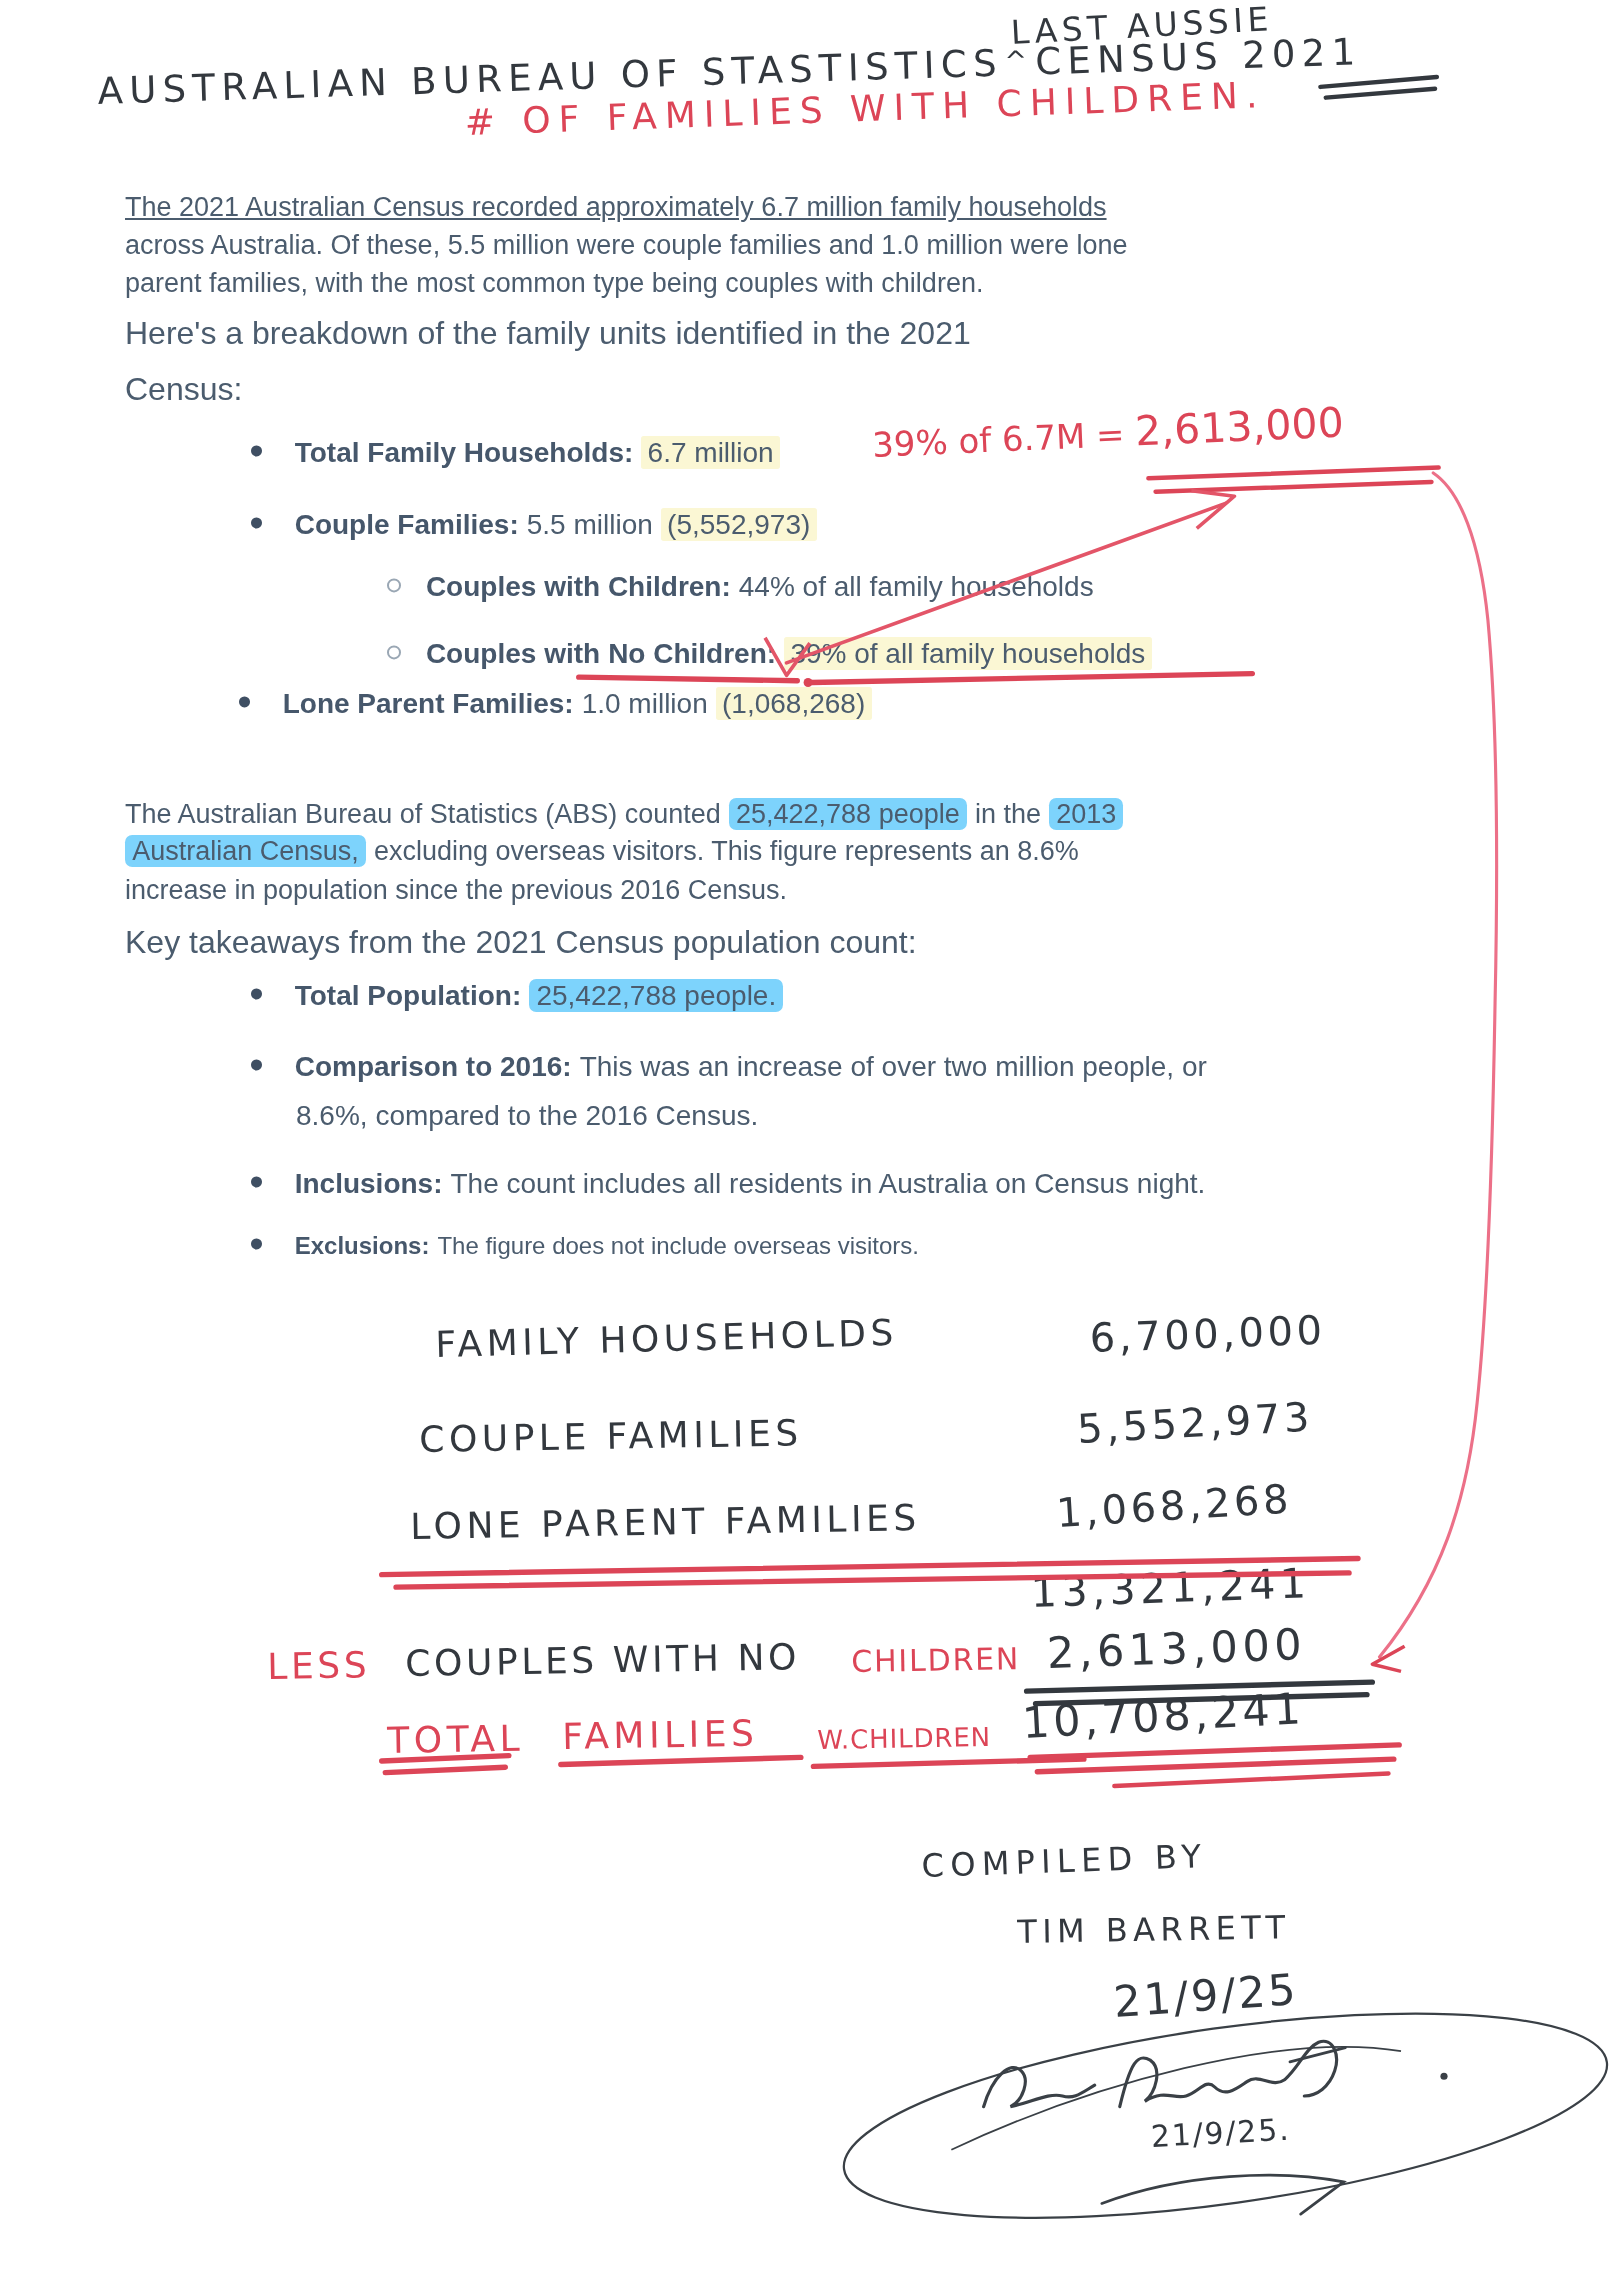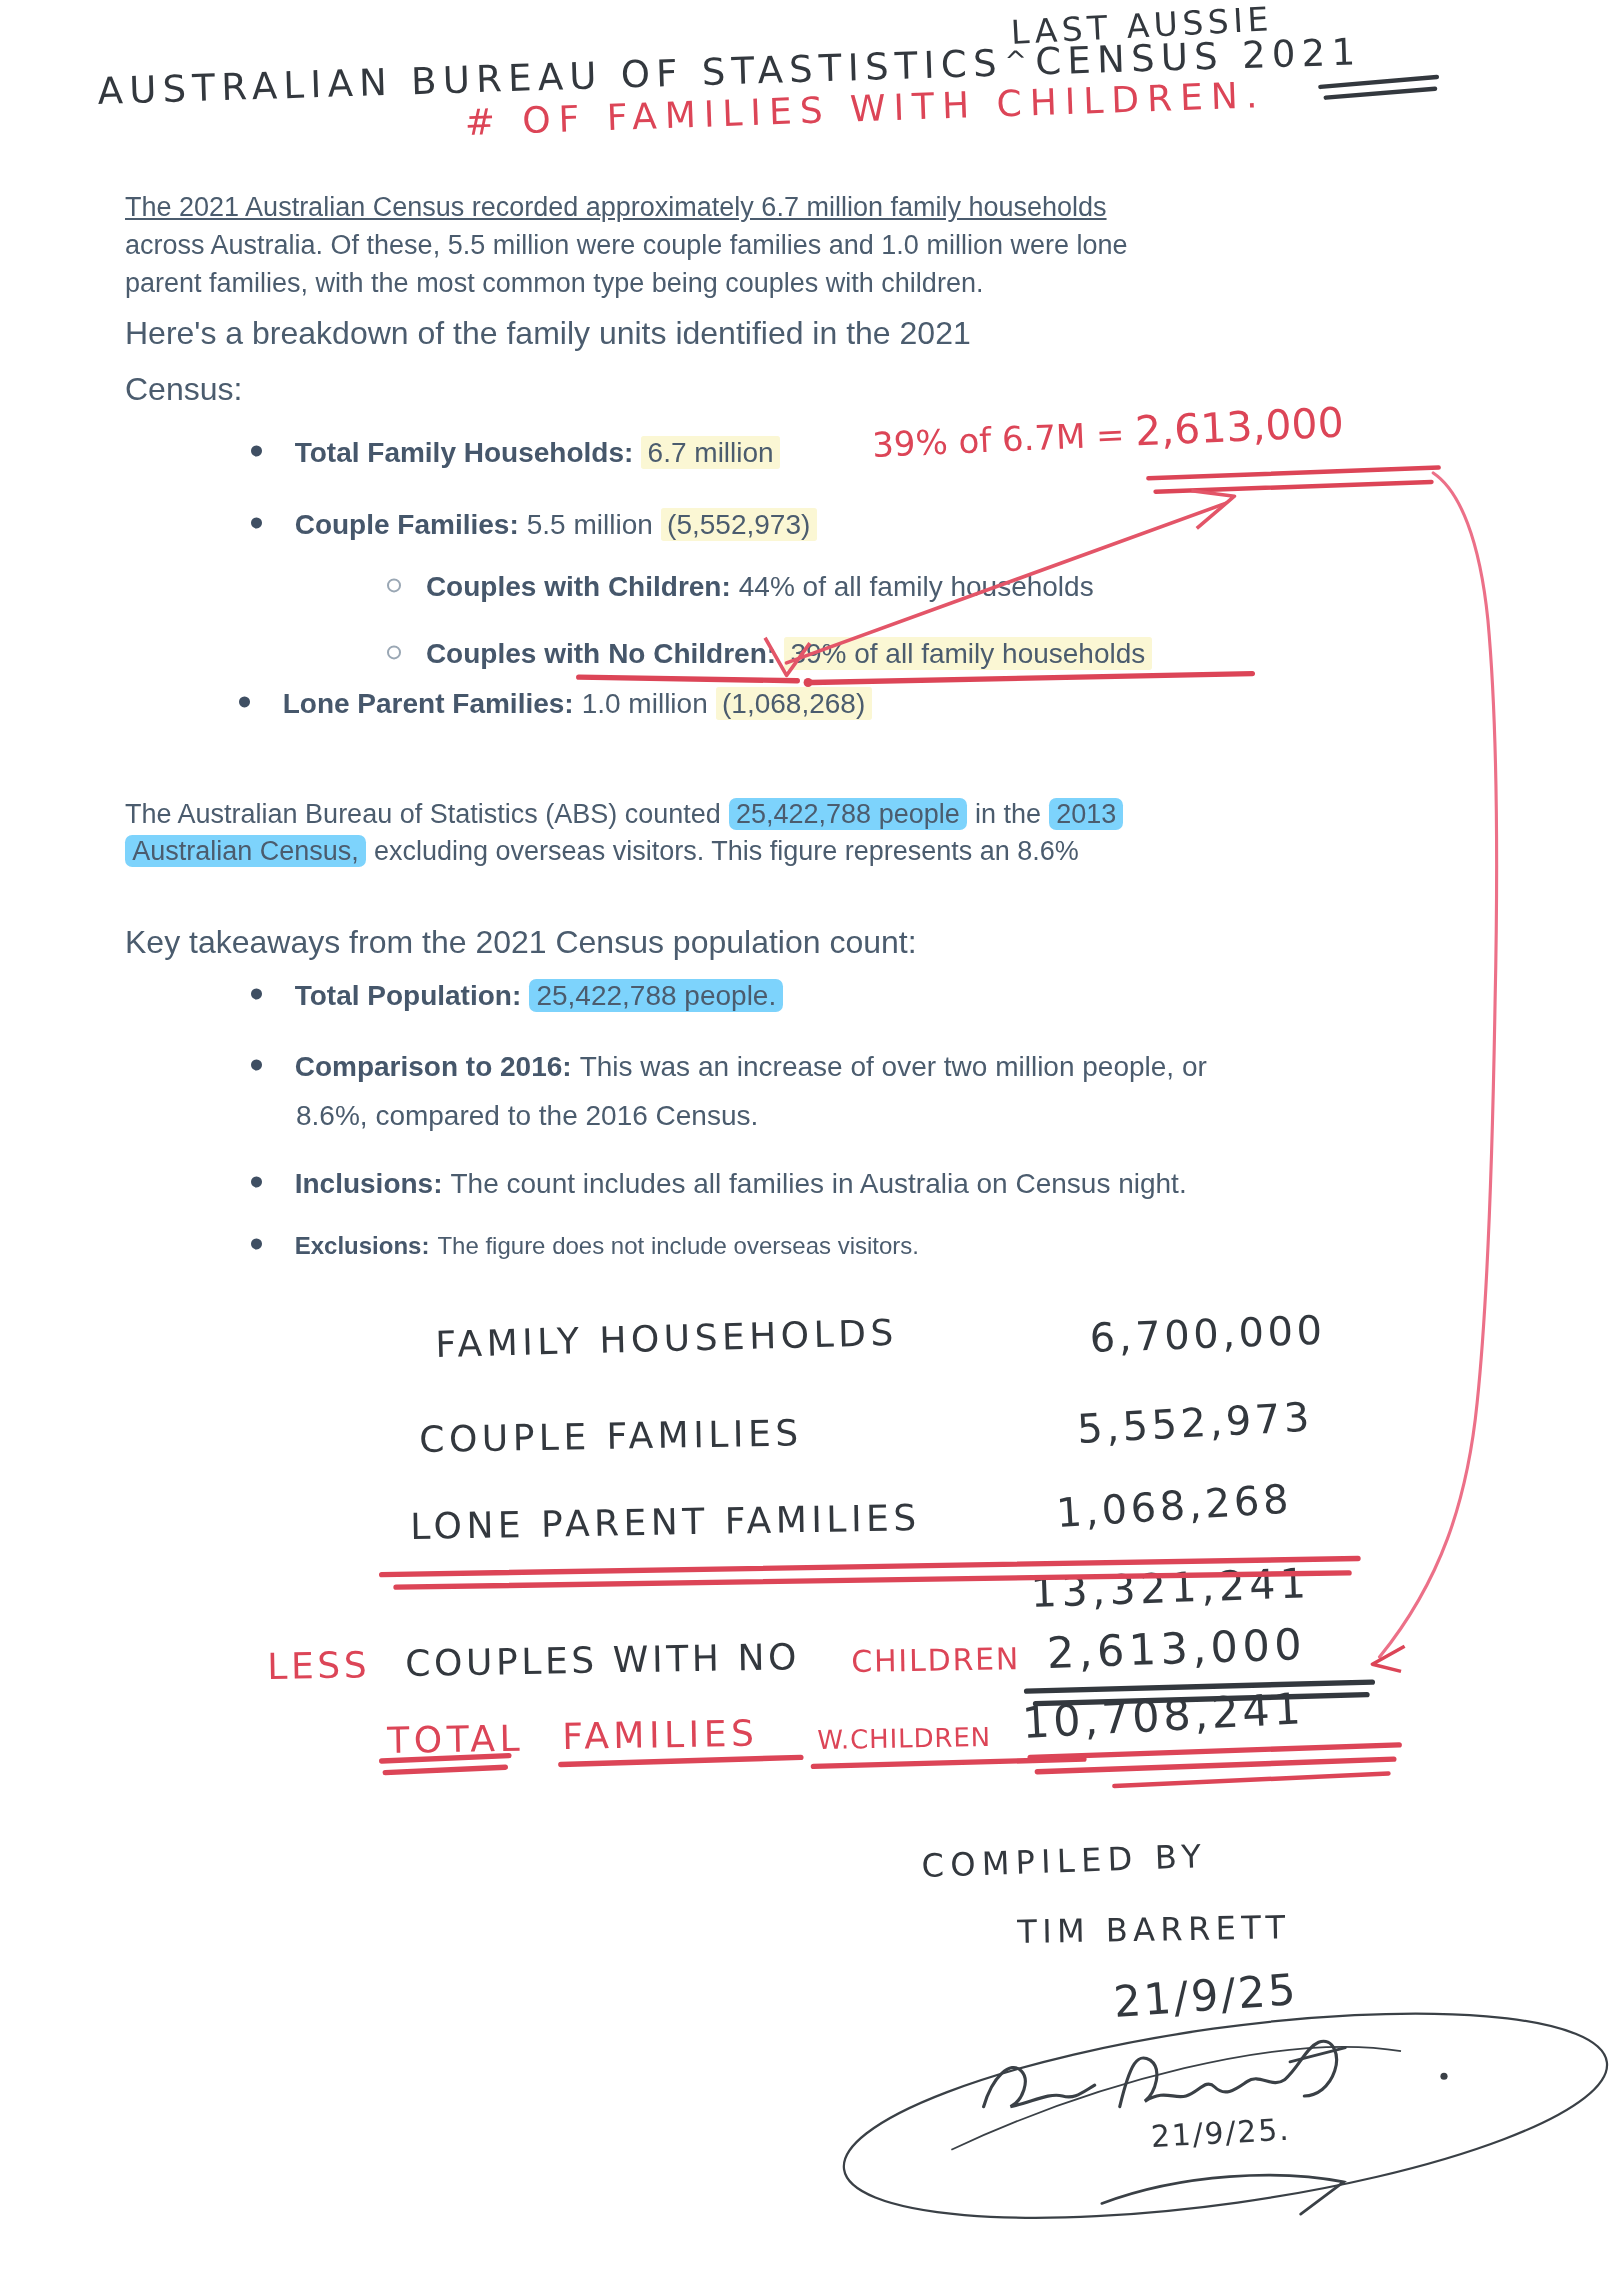--- a/index.html
+++ b/index.html
@@ -68,34 +68,35 @@
   <div class="abs print" style="left:239px;top:688px;font-size:28px;">
     <span class="dot gap1"></span><span class="bl">Lone Parent Families:</span><span class="ml">1.0 million</span><span class="hl-y ml">(1,068,268)</span>
   </div>
 
   <div class="abs print fs30" style="left:125px;top:799px;">
     <span>The Australian Bureau of Statistics (ABS) counted</span><span class="hl-c ml">25,422,788 people</span><span class="ml">in the</span><span class="hl-c ml">2013</span>
   </div>
   <div class="abs print fs30" style="left:125px;top:836px;">
     <span class="hl-c">Australian Census,</span><span class="ml">excluding overseas visitors. This figure represents an 8.6%</span>
   </div>
+  <div class="abs print fs30" style="left:125px;top:875px;">increase in population since the previous 2016 Census.</div>
 
   <div class="abs print fs36" style="left:125px;top:924px;">Key takeaways from the 2021 Census population count:</div>
 
   <div class="abs print" style="left:251px;top:980px;font-size:28px;">
     <span class="dot gap1"></span><span class="bl">Total Population:</span><span class="hl-c ml">25,422,788 people.</span>
   </div>
 
   <div class="abs print" style="left:251px;top:1051px;font-size:28px;">
     <span class="dot gap1"></span><span class="bl">Comparison to 2016:</span><span class="ml">This was an increase of over two million people, or</span>
   </div>
   <div class="abs print" style="left:296px;top:1100px;font-size:28px;">8.6%, compared to the 2016 Census.</div>
 
   <div class="abs print" style="left:251px;top:1168px;font-size:28px;">
-    <span class="dot gap1"></span><span class="bl">Inclusions:</span><span class="ml">The count includes all families in Australia on Census night.</span>
+    <span class="dot gap1"></span><span class="bl">Inclusions:</span><span class="ml">The count includes all residents in Australia on Census night.</span>
   </div>
 
   <div class="abs print" style="left:251px;top:1232px;font-size:24px;">
     <span class="dot gap1"></span><span class="bl">Exclusions:</span><span class="ml">The figure does not include overseas visitors.</span>
   </div>
 
   <div class="abs hw" style="left:435px;top:1324px;font-size:36px;letter-spacing:4.5px;transform:rotate(-1.5deg);">FAMILY HOUSEHOLDS</div>
   <div class="abs hw" style="left:1089px;top:1315px;font-size:40px;letter-spacing:3.6px;transform:rotate(-2deg);">6,700,000</div>
 
   <div class="abs hw" style="left:419px;top:1419px;font-size:36px;letter-spacing:4.5px;transform:rotate(-1deg);">COUPLE FAMILIES</div>

